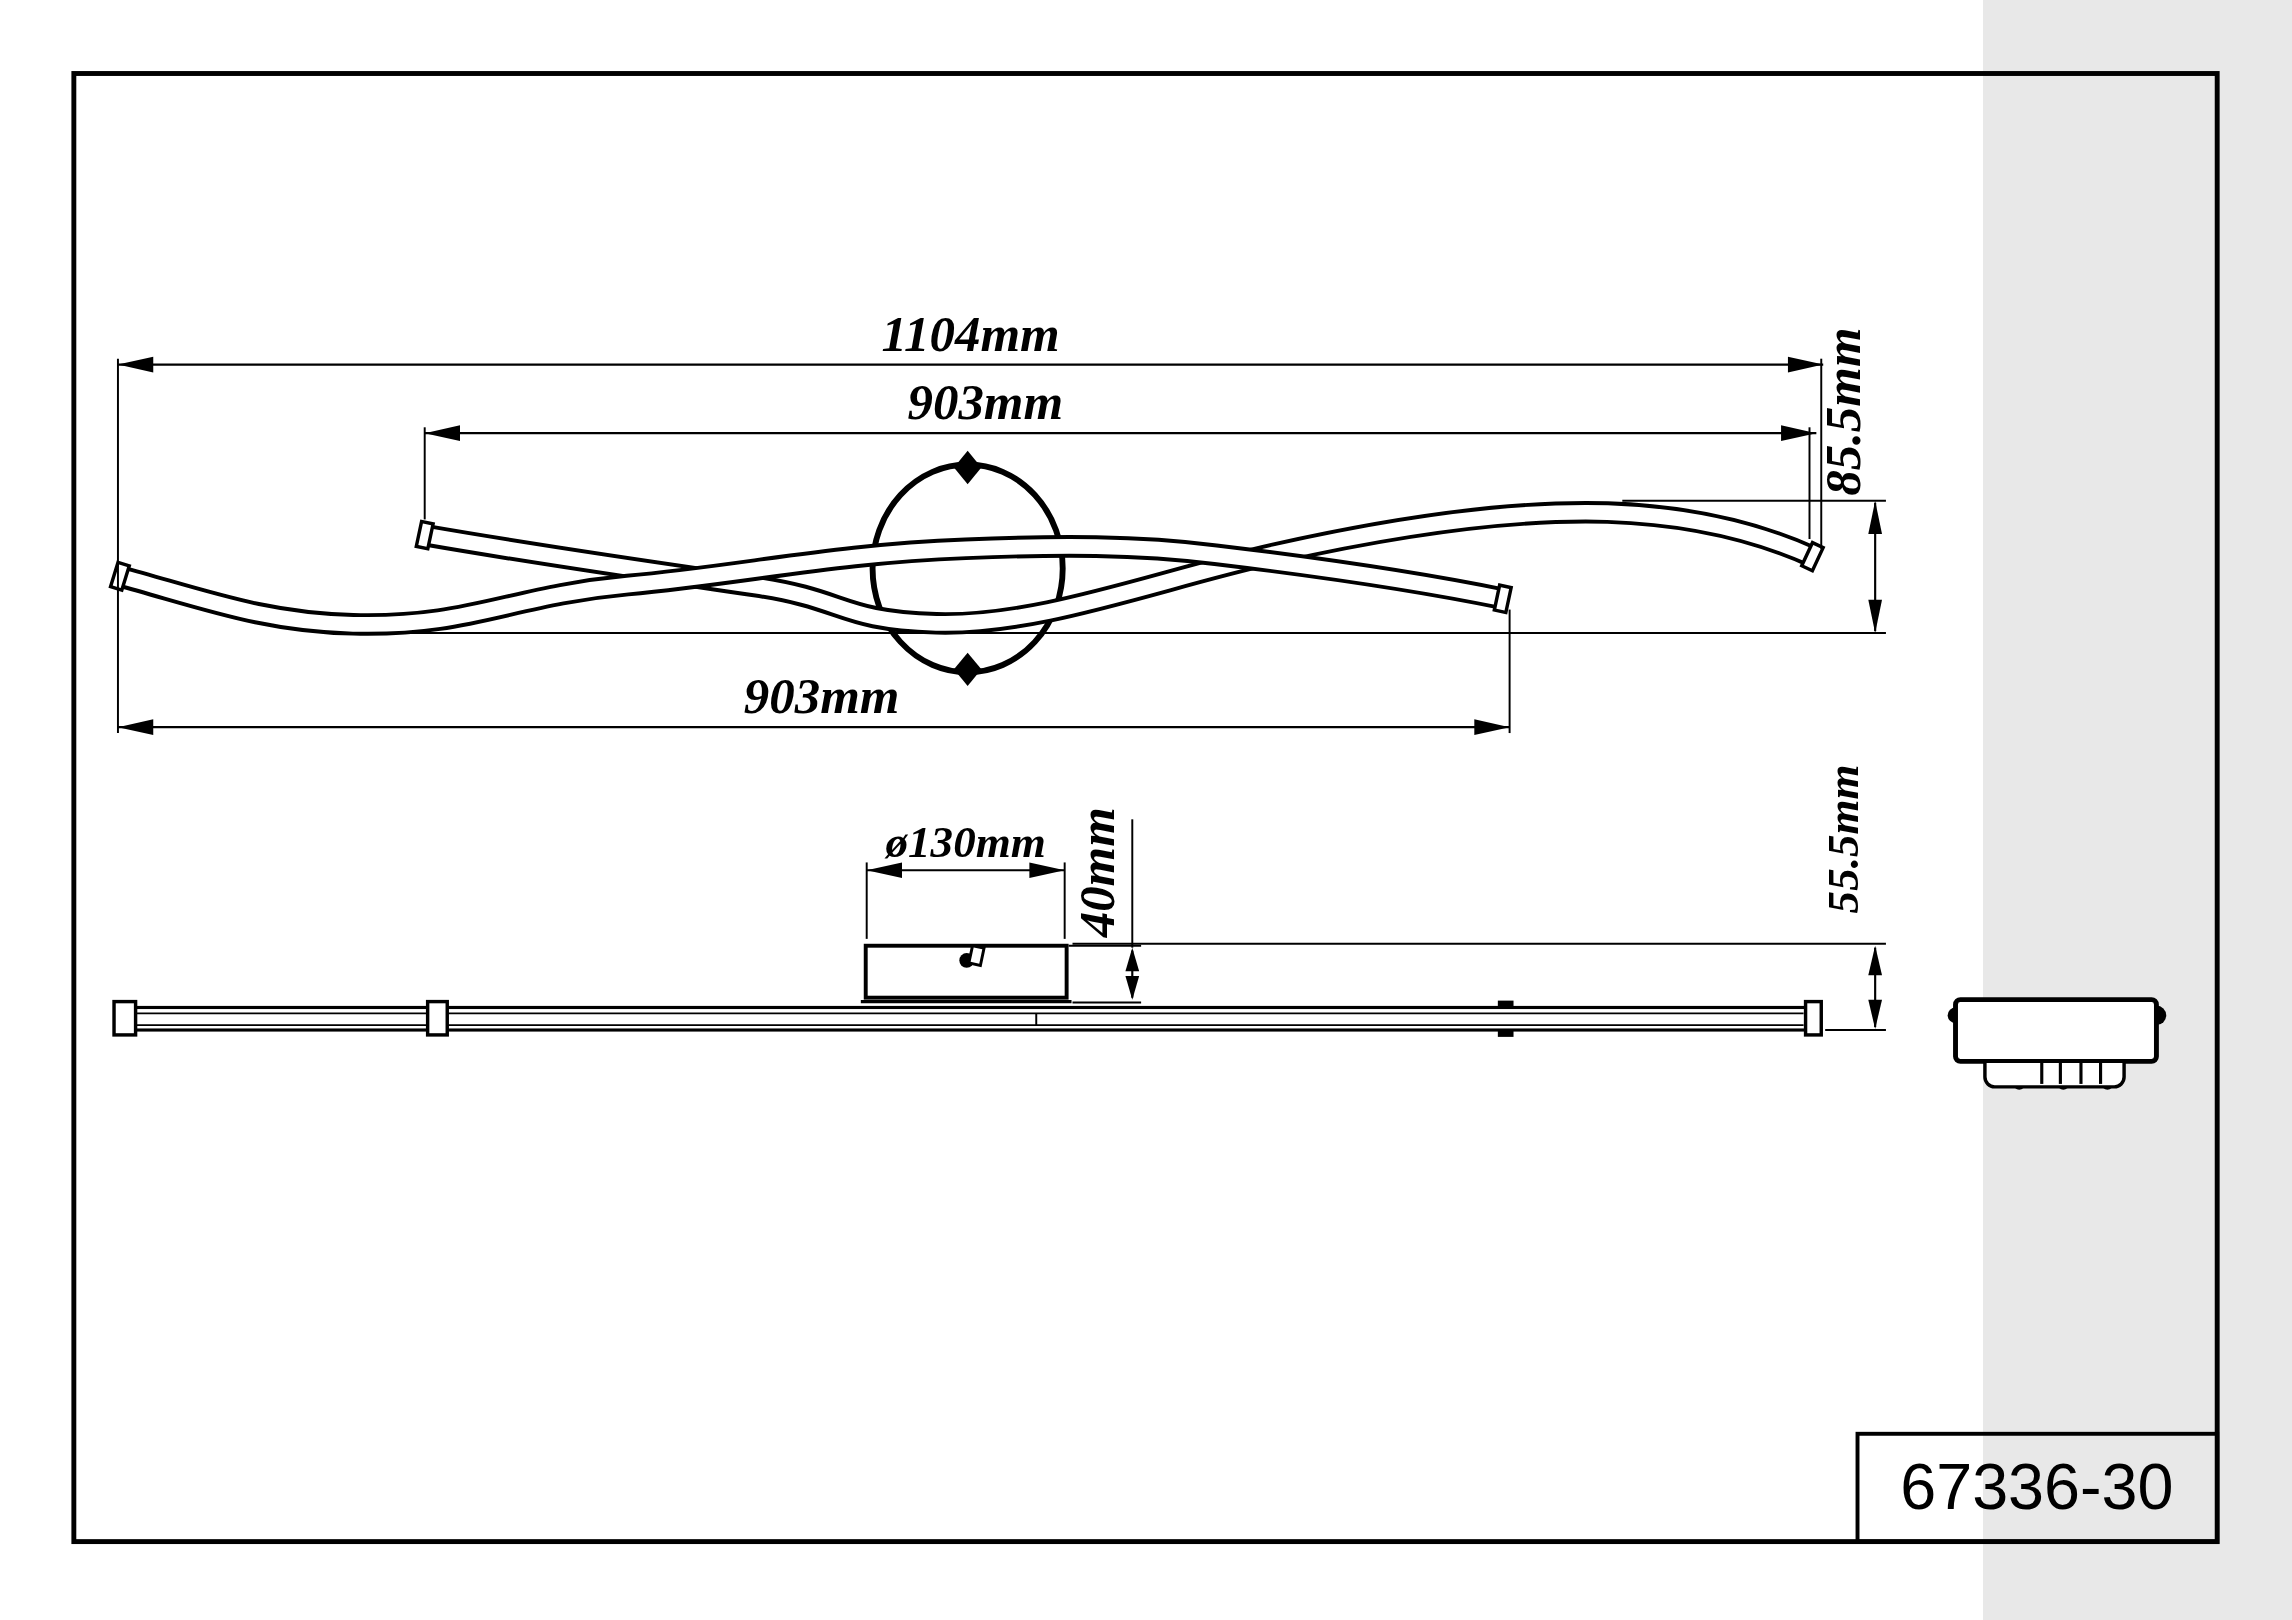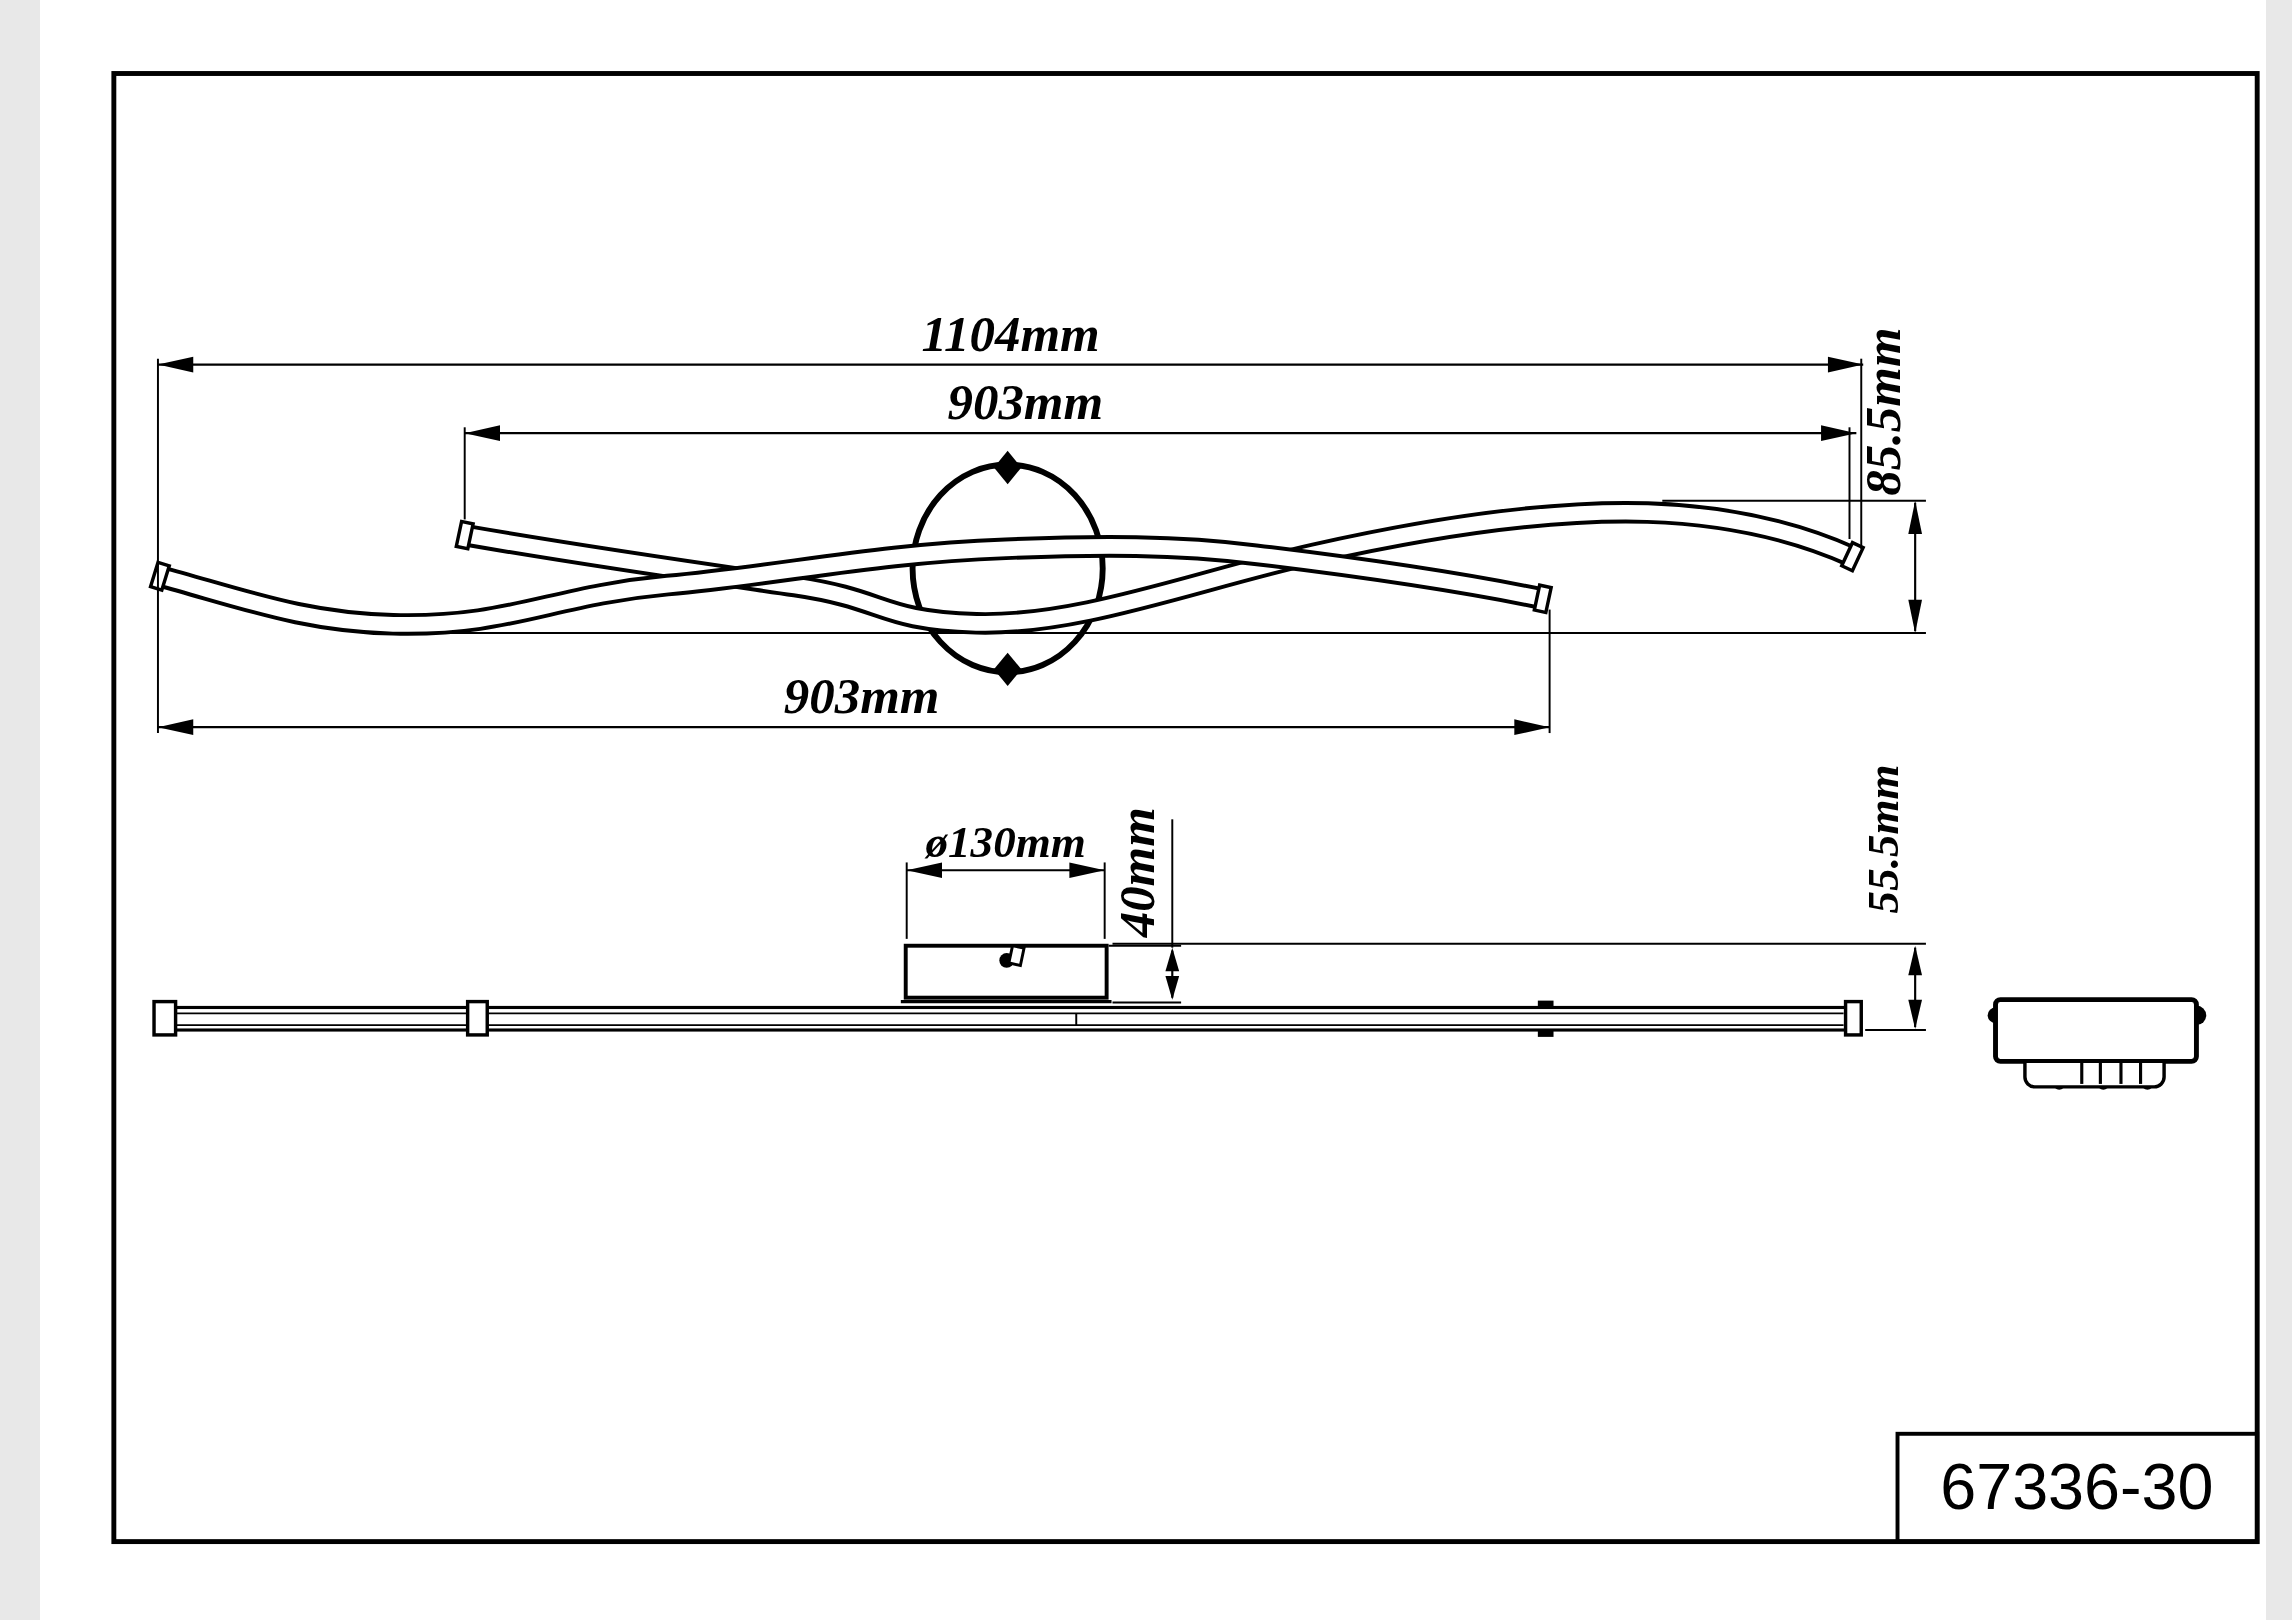--- a/index.html
+++ b/index.html
@@ -1,21 +1,20 @@
 <!DOCTYPE html>
 <html style="--ink: #000000; --paper: #ffffff;"><head>
 <meta charset="utf-8">
 <style>
   html,body{margin:0;padding:0;background:#e8e8e8;}
   .sheet{
     position:relative;
-    width:2226px;height:1620px;
+    width:1983px;height:1620px;
     background:var(--paper,#ffffff);
     font-family:"Liberation Serif", serif;
-    margin-left:40px;
   }
   svg{position:absolute;inset:0;display:block;}
   .ln   {stroke:var(--ink,#000);stroke-width:2.2;fill:none;}
   .thin {stroke:var(--ink,#000);stroke-width:2;fill:none;}
   .med  {stroke:var(--ink,#000);stroke-width:3.2;fill:none;}
   .thk  {stroke:var(--ink,#000);stroke-width:5;fill:none;}
   .wave-out{stroke:var(--ink,#000);stroke-width:23;fill:none;}
   .wave-in {stroke:var(--paper,#fff);stroke-width:15;fill:none;}
   .arr  {fill:var(--ink,#000);stroke:none;}
   .dim-label{

